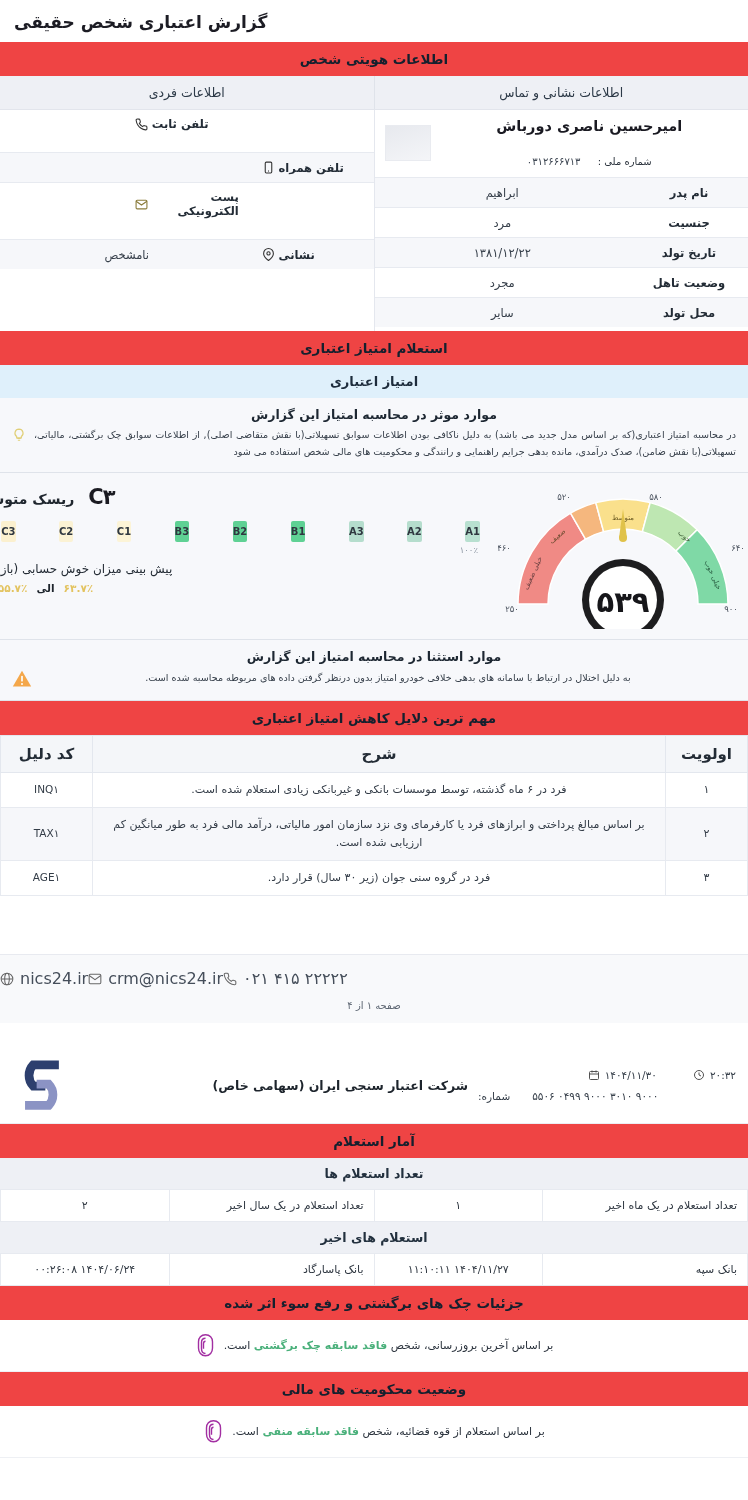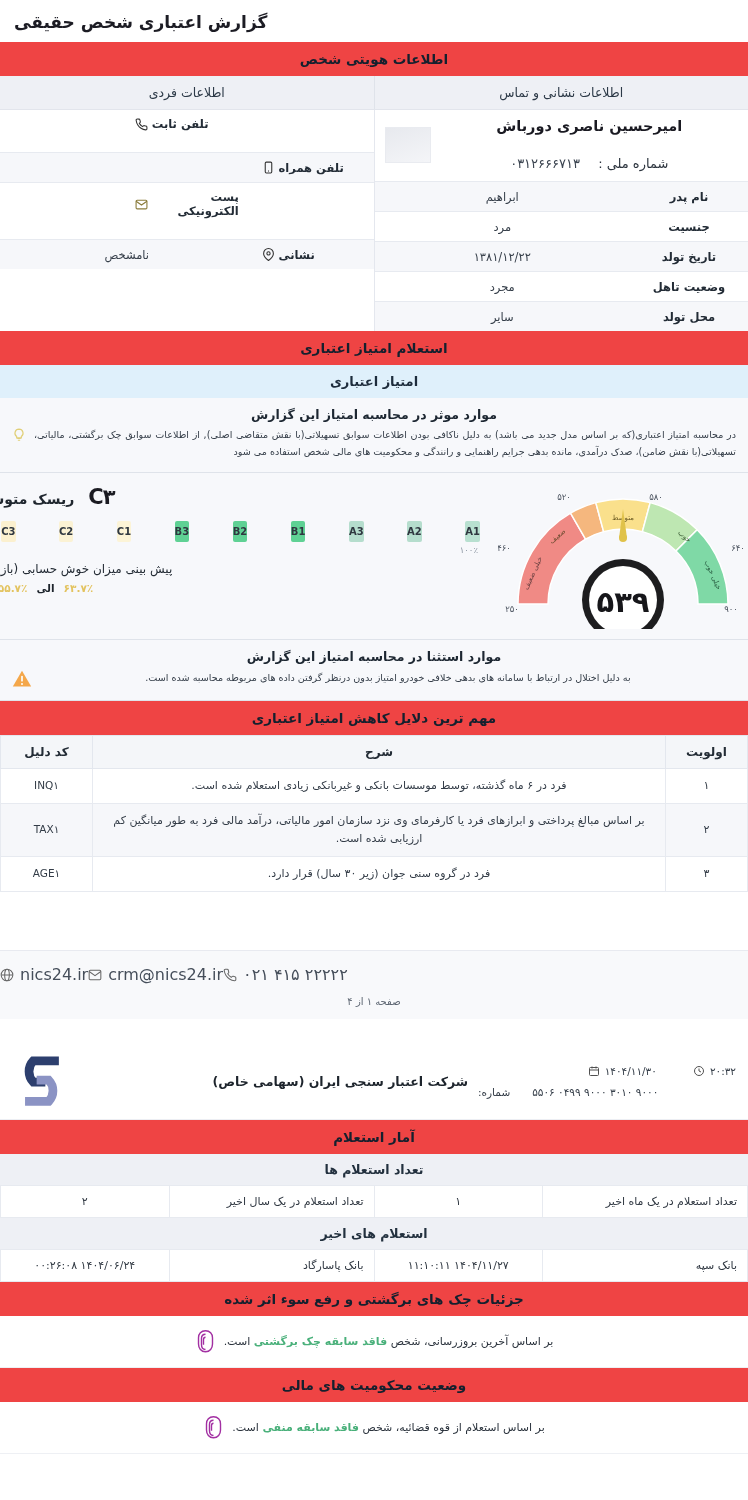--- a/index.html
+++ b/index.html
@@ -75,21 +75,21 @@
     flex-direction: row-reverse;
   }
   .avatar {
     width: 46px; height: 36px;
     background: linear-gradient(160deg,#e7e9ee,#f4f5f8);
     border: 1px solid #e9ebf0;
     flex: none;
   }
   .person-names { flex: 1; text-align: center; }
   .person-name { font-size: 14.5px; font-weight: bold; color: #1a1a22; }
-  .person-nid { font-size: 13px; color: #3b4450; margin-top: 22px; }
+  .person-nid { font-size: 10px; color: #3b4450; margin-top: 22px; }
   .person-nid .lbl { color: #2b333d; }
   .person-nid .val { letter-spacing: .6px; margin-right: 14px; }
 
   .kv-row {
     display: flex;
     font-size: 11.5px;
     border-top: 1px solid #e7eaf0;
     min-height: 30px;
     align-items: center;
   }
@@ -199,21 +199,21 @@
     text-align: center; font-size: 10.5px; margin-top: 6px;
     color: #e3c35f; font-weight: bold;
     display: flex; justify-content: center; gap: 9px; flex-direction: row-reverse;
   }
   .predict-range .mid { color: #1d242c; }
 
   
   table.reasons { width: 100%; border-collapse: collapse; font-size: 11px; }
   table.reasons th {
     background: #f4f6f9; font-weight: bold; color: #232c36;
-    padding: 9px 4px; border: 1px solid #e3e7ee; font-size: 12px;
+    padding: 9px 4px; border: 1px solid #e3e7ee; font-size: 15px;
   }
   table.reasons td {
     border: 1px solid #e7eaf0; padding: 8px 10px; color: #333c47;
     line-height: 1.65; vertical-align: middle;
   }
   table.reasons tr.alt td { background: #f6f7fa; }
   .c-pri  { width: 82px; text-align: center; }
   .c-code { width: 92px; text-align: center; font-size: 10.5px; }
   .c-desc { text-align: center; }
 

